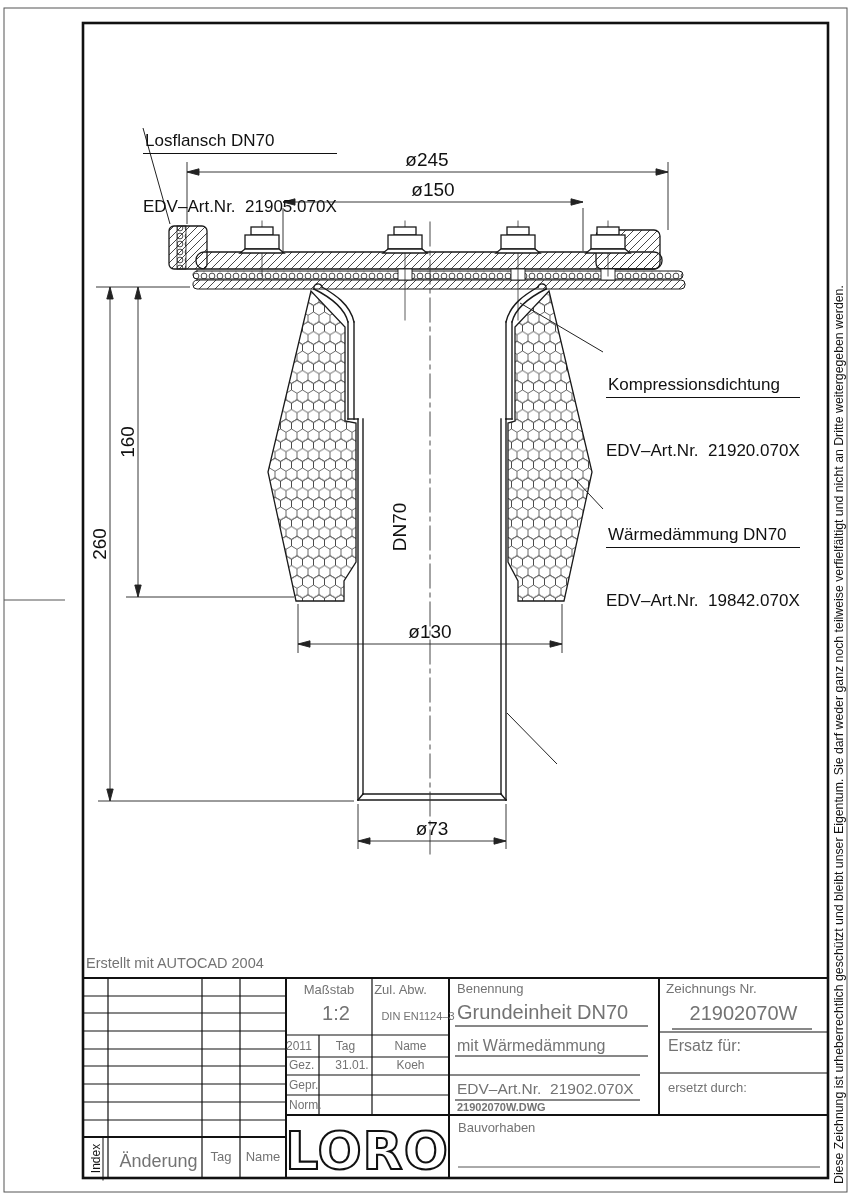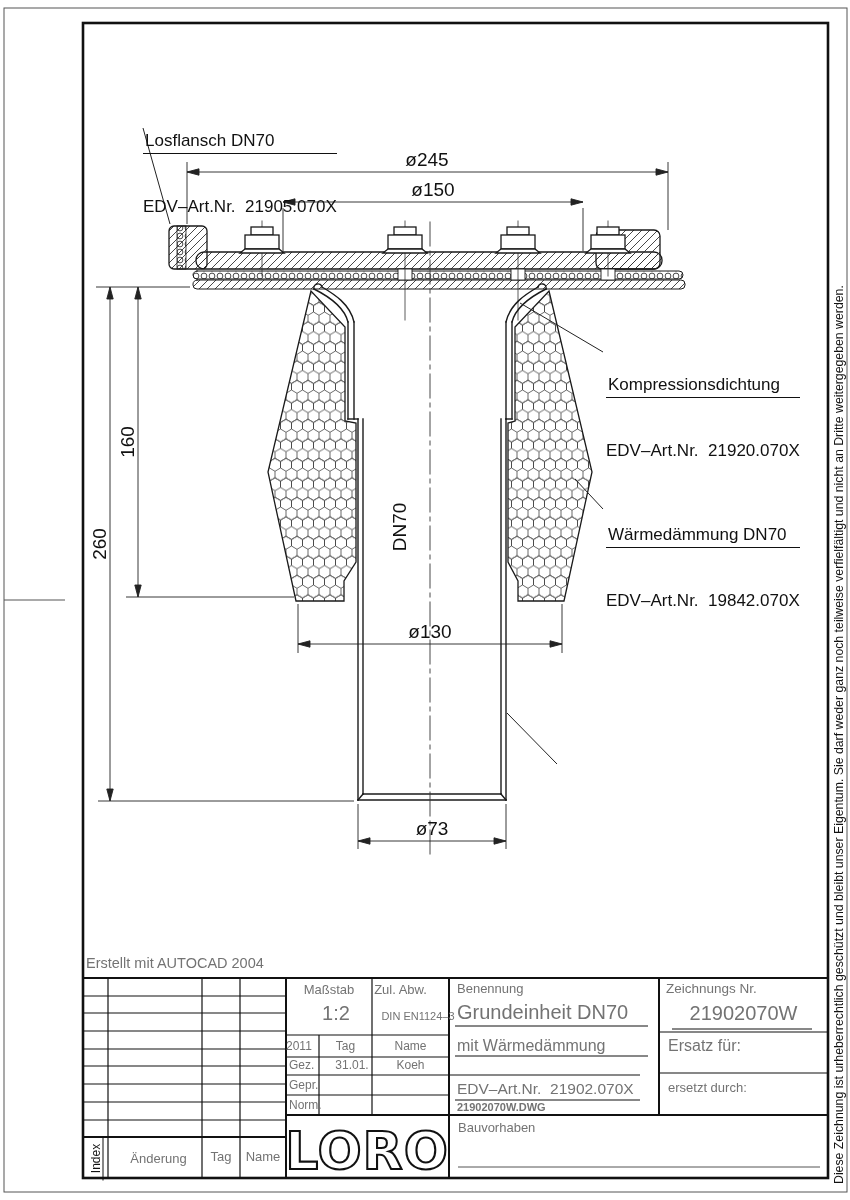--- a/index.html
+++ b/index.html
@@ -248,19 +248,19 @@
 <div class="txt c" style="left:286px;top:1040px;width:23px;font-size:12px;">2011</div>
 <div class="txt c" style="left:319px;top:1040px;width:53px;font-size:12px;">Tag</div>
 <div class="txt c" style="left:372px;top:1040px;width:77px;font-size:12px;">Name</div>
 <div class="txt" style="left:289px;top:1059px;font-size:12px;">Gez.</div>
 <div class="txt c" style="left:319px;top:1059px;width:66px;font-size:12px;">31.01.</div>
 <div class="txt c" style="left:372px;top:1059px;width:77px;font-size:12px;">Koeh</div>
 <div class="txt" style="left:289px;top:1079px;font-size:12px;">Gepr.</div>
 <div class="txt" style="left:289px;top:1099px;font-size:12px;">Norm.</div>
 
 <div class="idx">Index</div>
-<div class="txt c" style="left:108px;top:1152px;width:101px;font-size:13px;">Änderung</div>
+<div class="txt c" style="left:108px;top:1152px;width:101px;font-size:18px;">Änderung</div>
 <div class="txt c" style="left:202px;top:1150px;width:38px;font-size:13px;">Tag</div>
 <div class="txt c" style="left:240px;top:1150px;width:46px;font-size:13px;">Name</div>
 
 <div class="vert-copyright">Diese Zeichnung ist urheberrechtlich geschützt und bleibt unser Eigentum. Sie darf weder ganz noch teilweise verfielfältigt und nicht an Dritte weitergegeben werden.</div>
 
 </div>
 
 </body></html>

